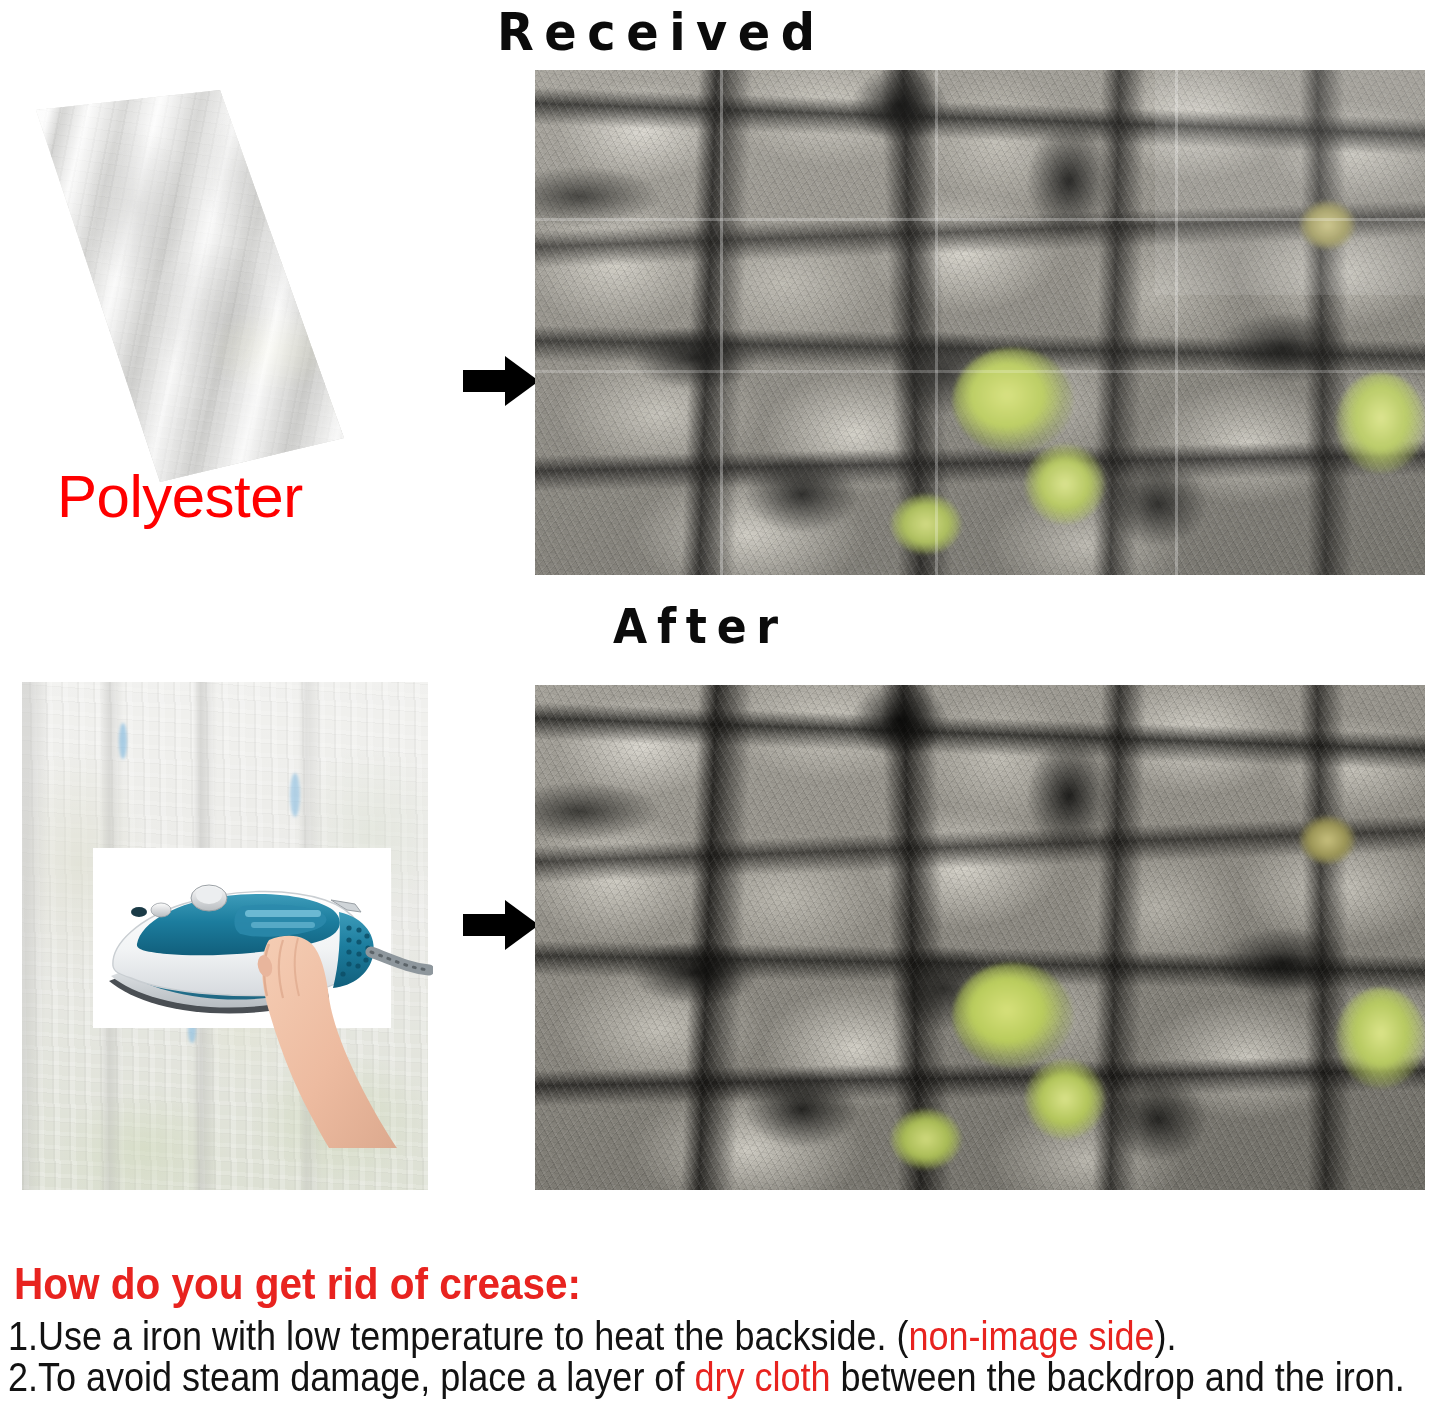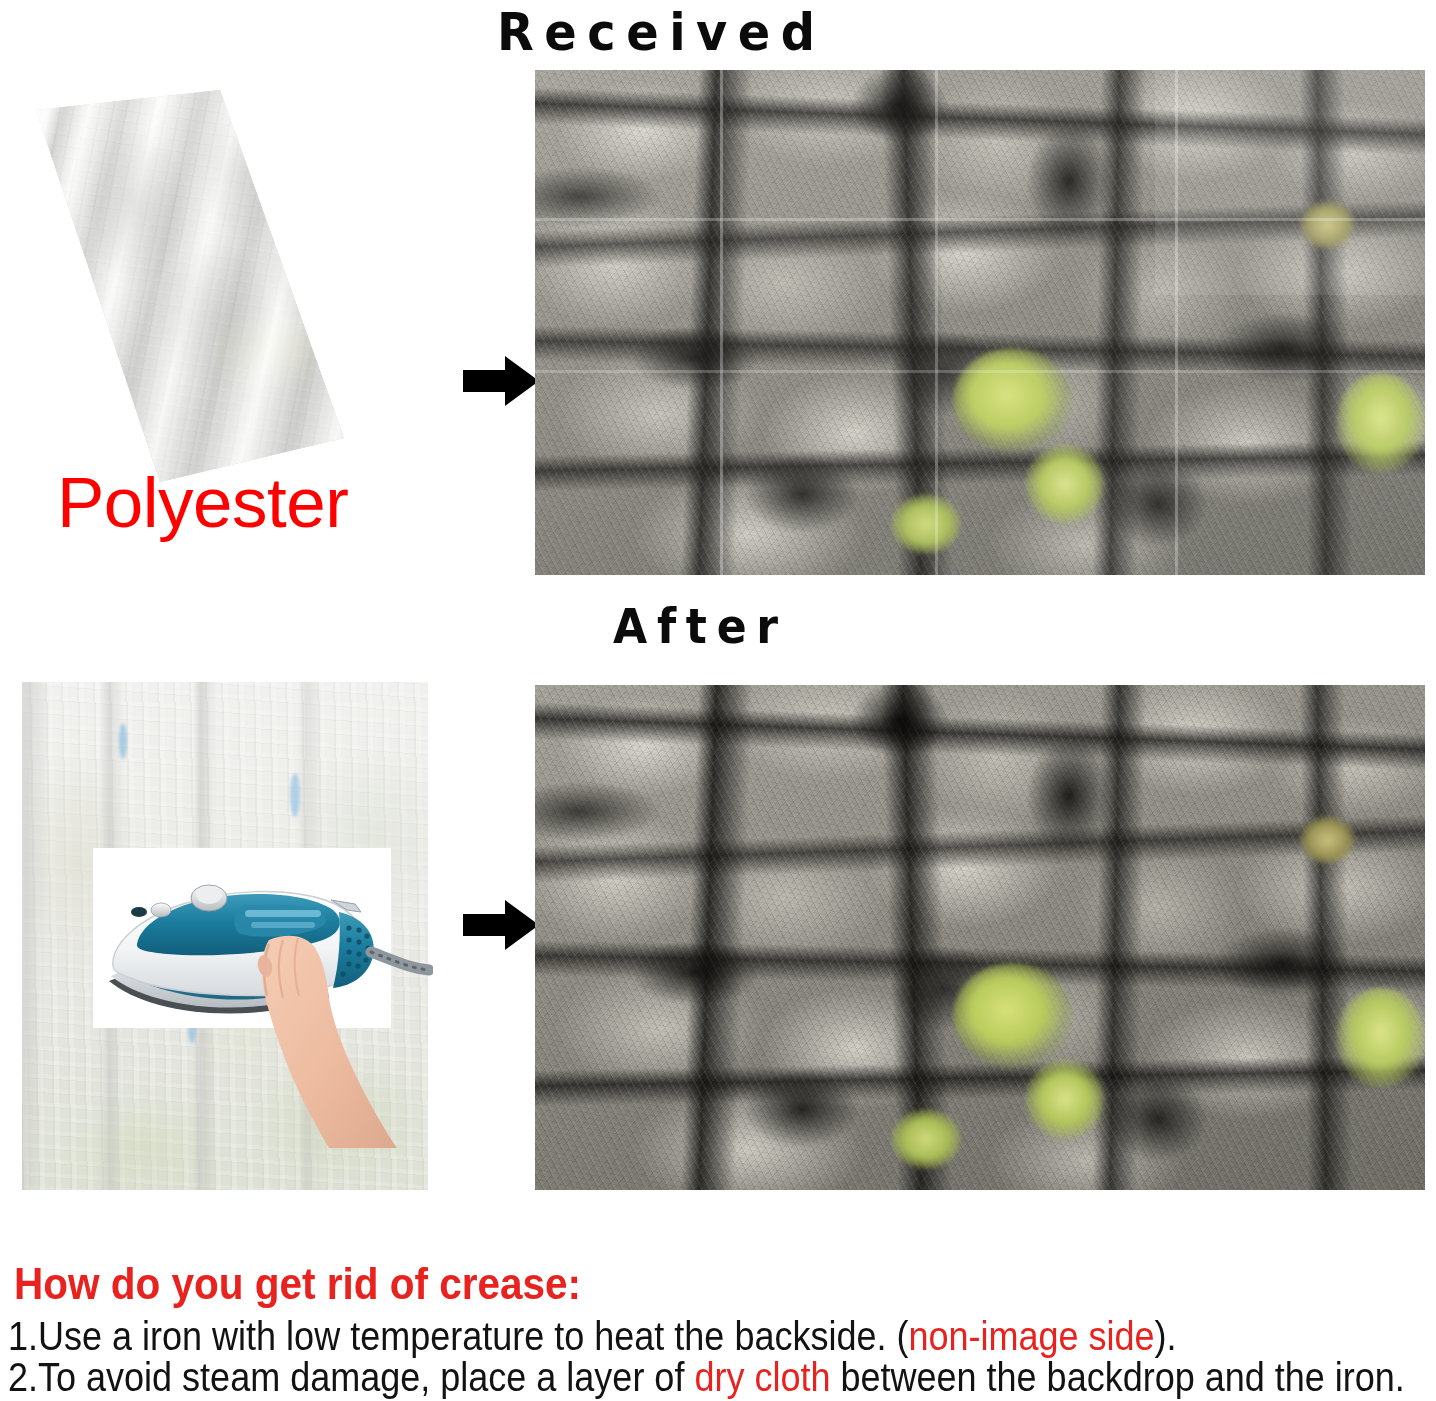--- a/index.html
+++ b/index.html
@@ -127,21 +127,21 @@
     background-image:
       radial-gradient(ellipse 70px 110px at 28% 30%, rgba(150,150,148,.5) 0%, rgba(150,150,148,0) 74%),
       radial-gradient(ellipse 60px 90px at 55% 22%, rgba(160,160,158,.42) 0%, rgba(160,160,158,0) 74%),
       radial-gradient(ellipse 80px 100px at 48% 58%, rgba(155,155,153,.4) 0%, rgba(155,155,153,0) 76%),
       radial-gradient(ellipse 55px 85px at 70% 44%, rgba(162,162,160,.38) 0%, rgba(162,162,160,0) 76%);
   }
 
   #polyester-label{
     position:absolute;left:57px;top:462px;
     font-family:"Liberation Sans",sans-serif;
-    font-size:71px;font-weight:400;color:#ff0000;letter-spacing:-.5px;white-space:nowrap;
+    font-size:60px;font-weight:400;color:#ff0000;letter-spacing:-.5px;white-space:nowrap;
   }
 
   
   #faded-backdrop{position:absolute;left:22px;top:682px;width:406px;height:508px;overflow:hidden;
     background-color:#d9d9d4;}
   .faded-tex{position:absolute;inset:0;
     background-image:
       linear-gradient(91deg, rgba(150,150,146,.45) 0 2%, rgba(236,236,232,0) 7%),
       linear-gradient(90deg, rgba(255,255,255,0) 0 19%, rgba(140,140,136,.40) 21.5%, rgba(255,255,255,0) 25%),
       linear-gradient(90deg, rgba(255,255,255,0) 0 42%, rgba(135,135,131,.44) 44%, rgba(255,255,255,0) 48%),

